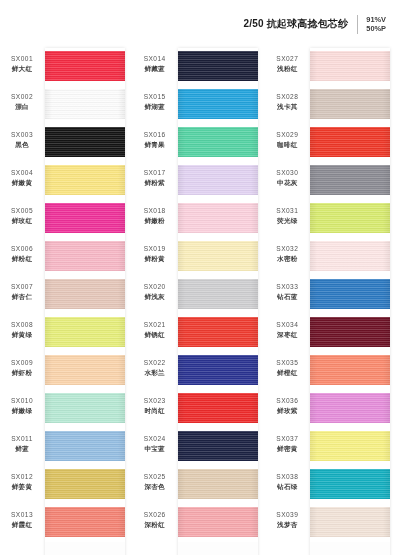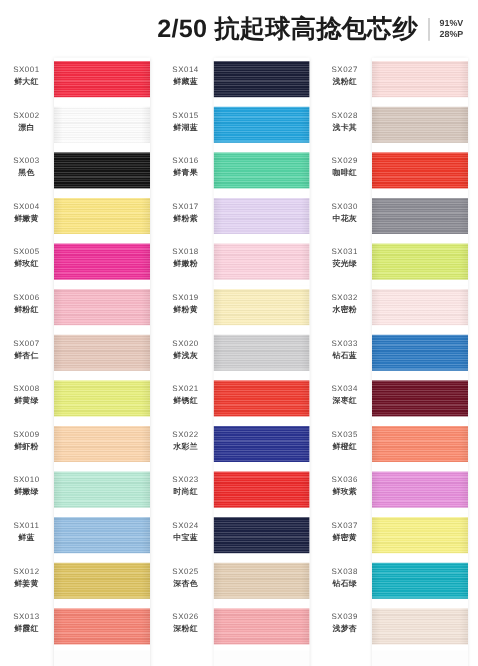--- a/index.html
+++ b/index.html
@@ -27,21 +27,21 @@
     width: 398px;
     height: 48px;
     display: flex;
     align-items: center;
     justify-content: flex-end;
     padding-right: 12px;
     z-index: 5;
   }
 
   #header-title {
-    font-size: 21px;
+    font-size: 10px;
     font-weight: bold;
     color: #1c1c1c;
     letter-spacing: 0.2px;
     white-space: nowrap;
     line-height: 1;
     margin-left: 41px;
   }
 
   #header-divider {
     width: 1px;
@@ -172,21 +172,21 @@
 </head>
 <body>
 
 <div id="page">
 
   <div id="header">
     <div id="header-title">2/50 抗起球高捻包芯纱</div>
     <div id="header-divider"></div>
     <div id="header-composition">
       <div>91%V</div>
-      <div>28%P</div>
+      <div>50%P</div>
     </div>
   </div>
 
   <div id="columns">
       <div class="column">
         <div class="col-label-area">
           <div class="label" style="top: 6px;">
             <span class="code">SX001</span>
             <span class="name">鲜大红</span>
           </div>

